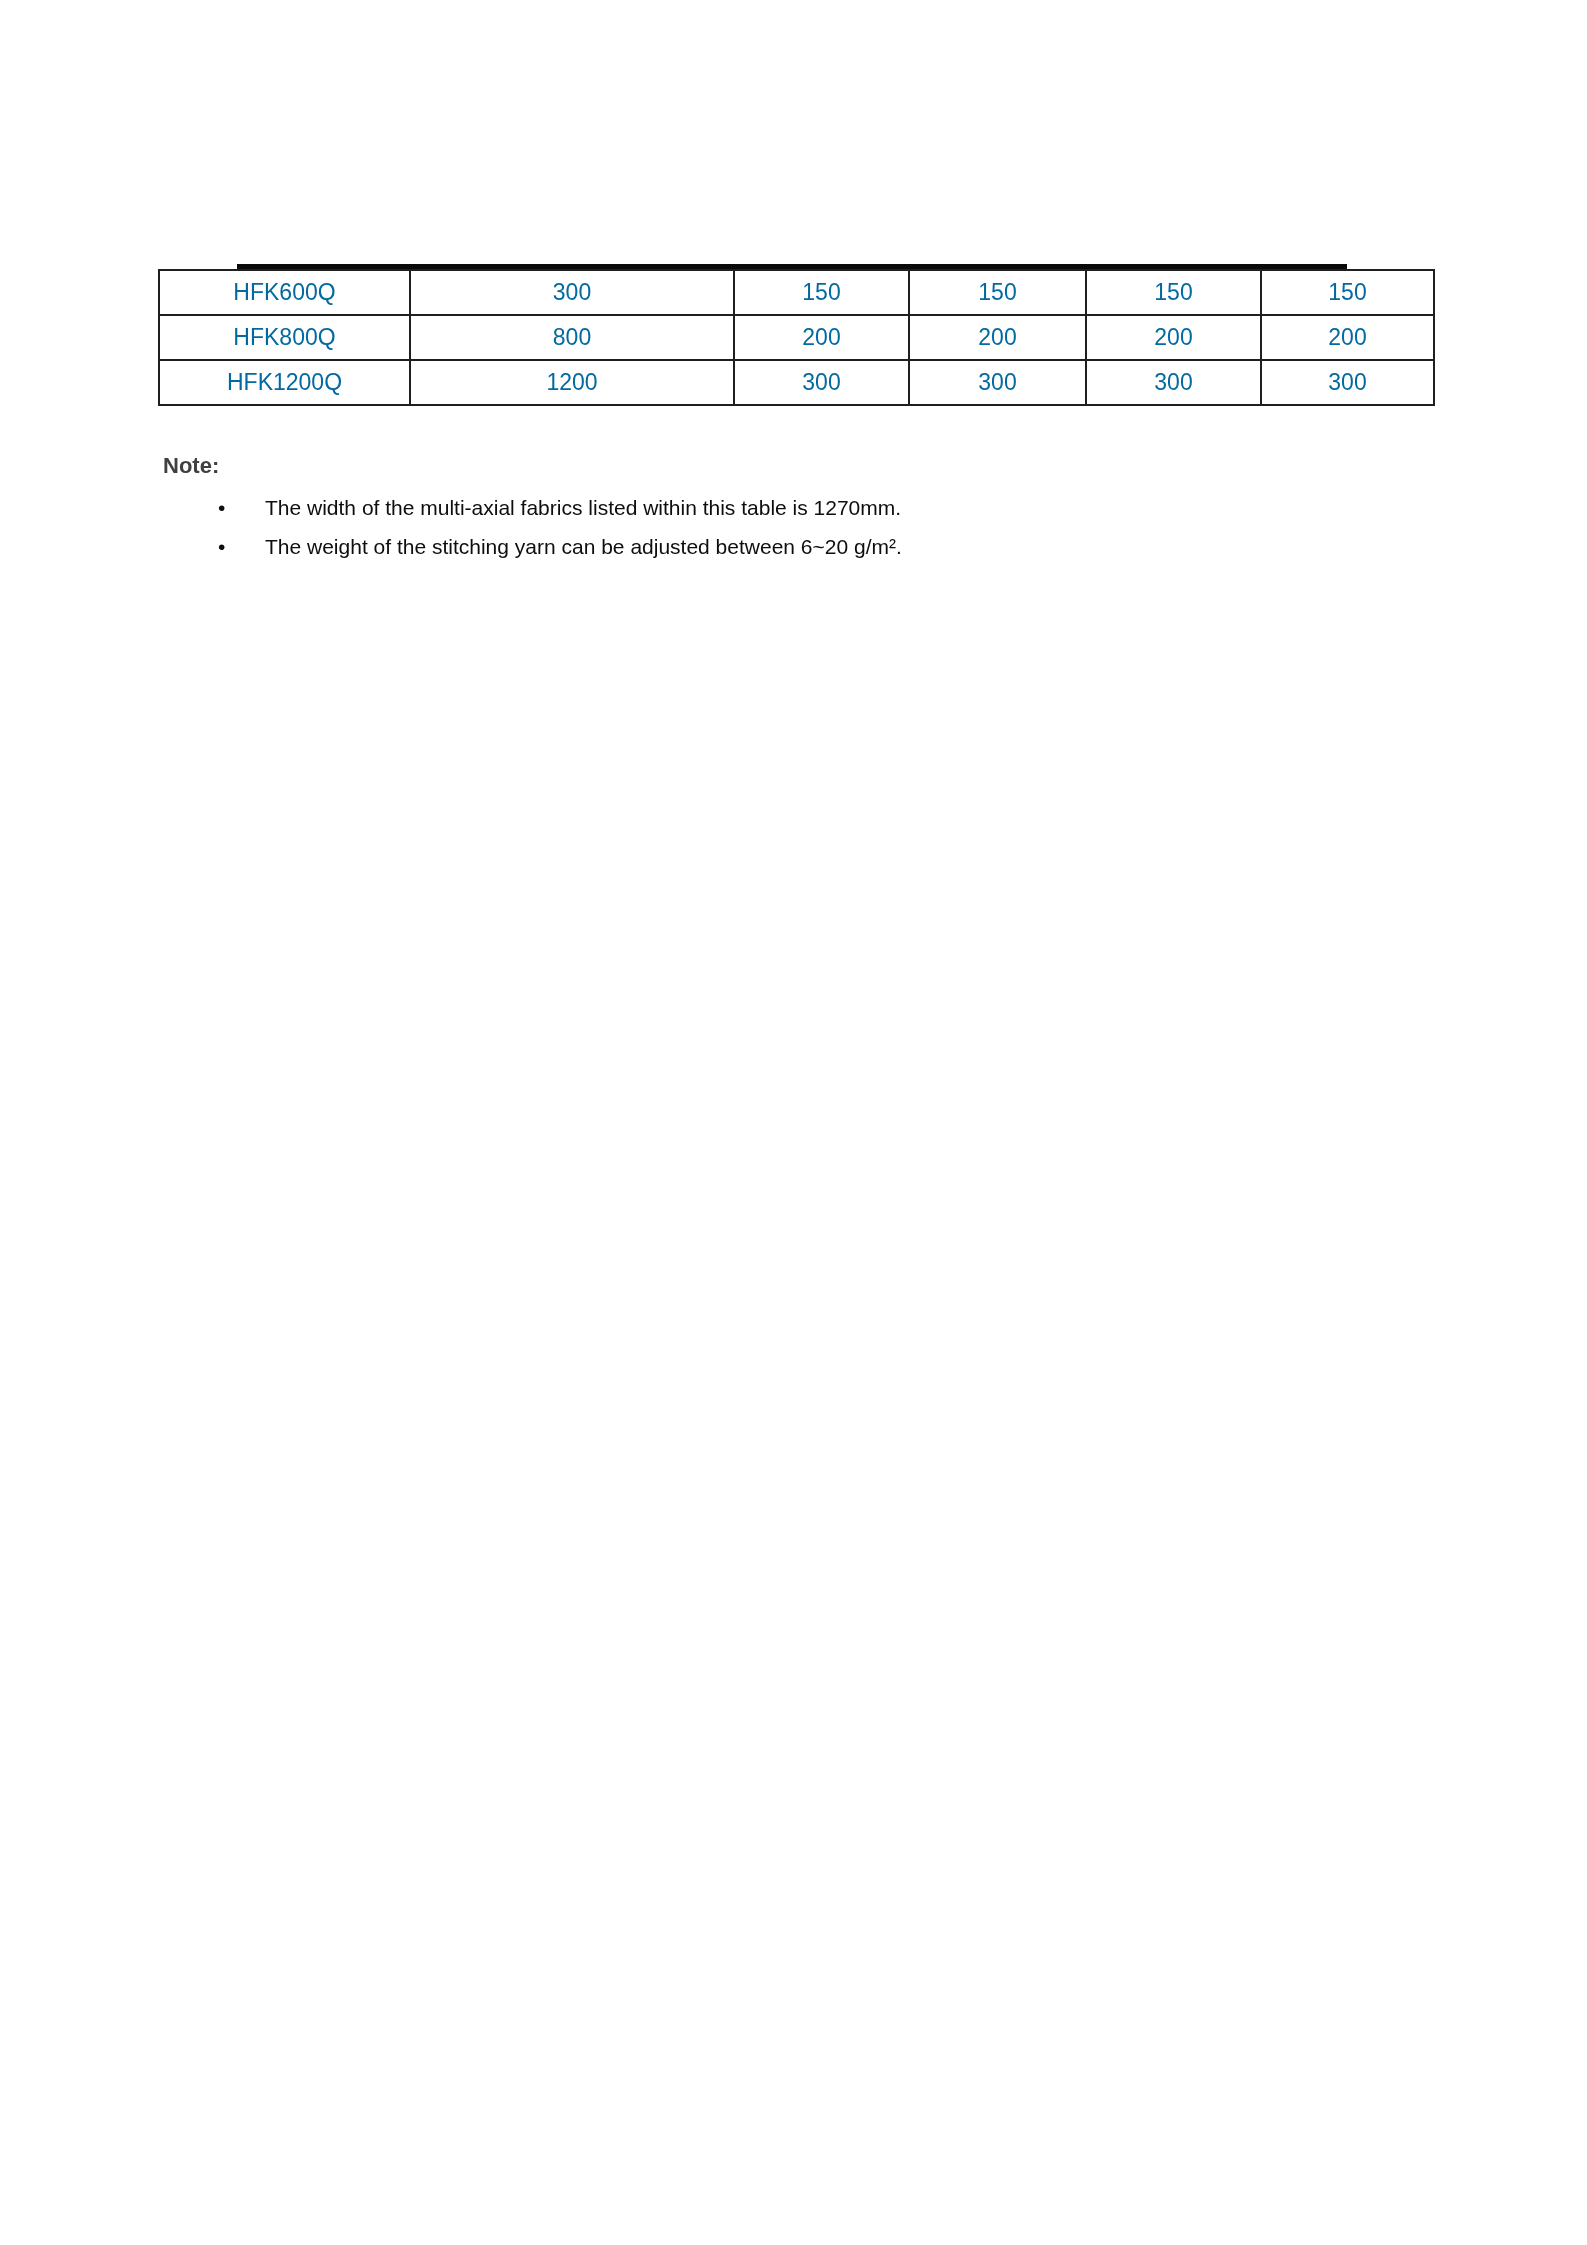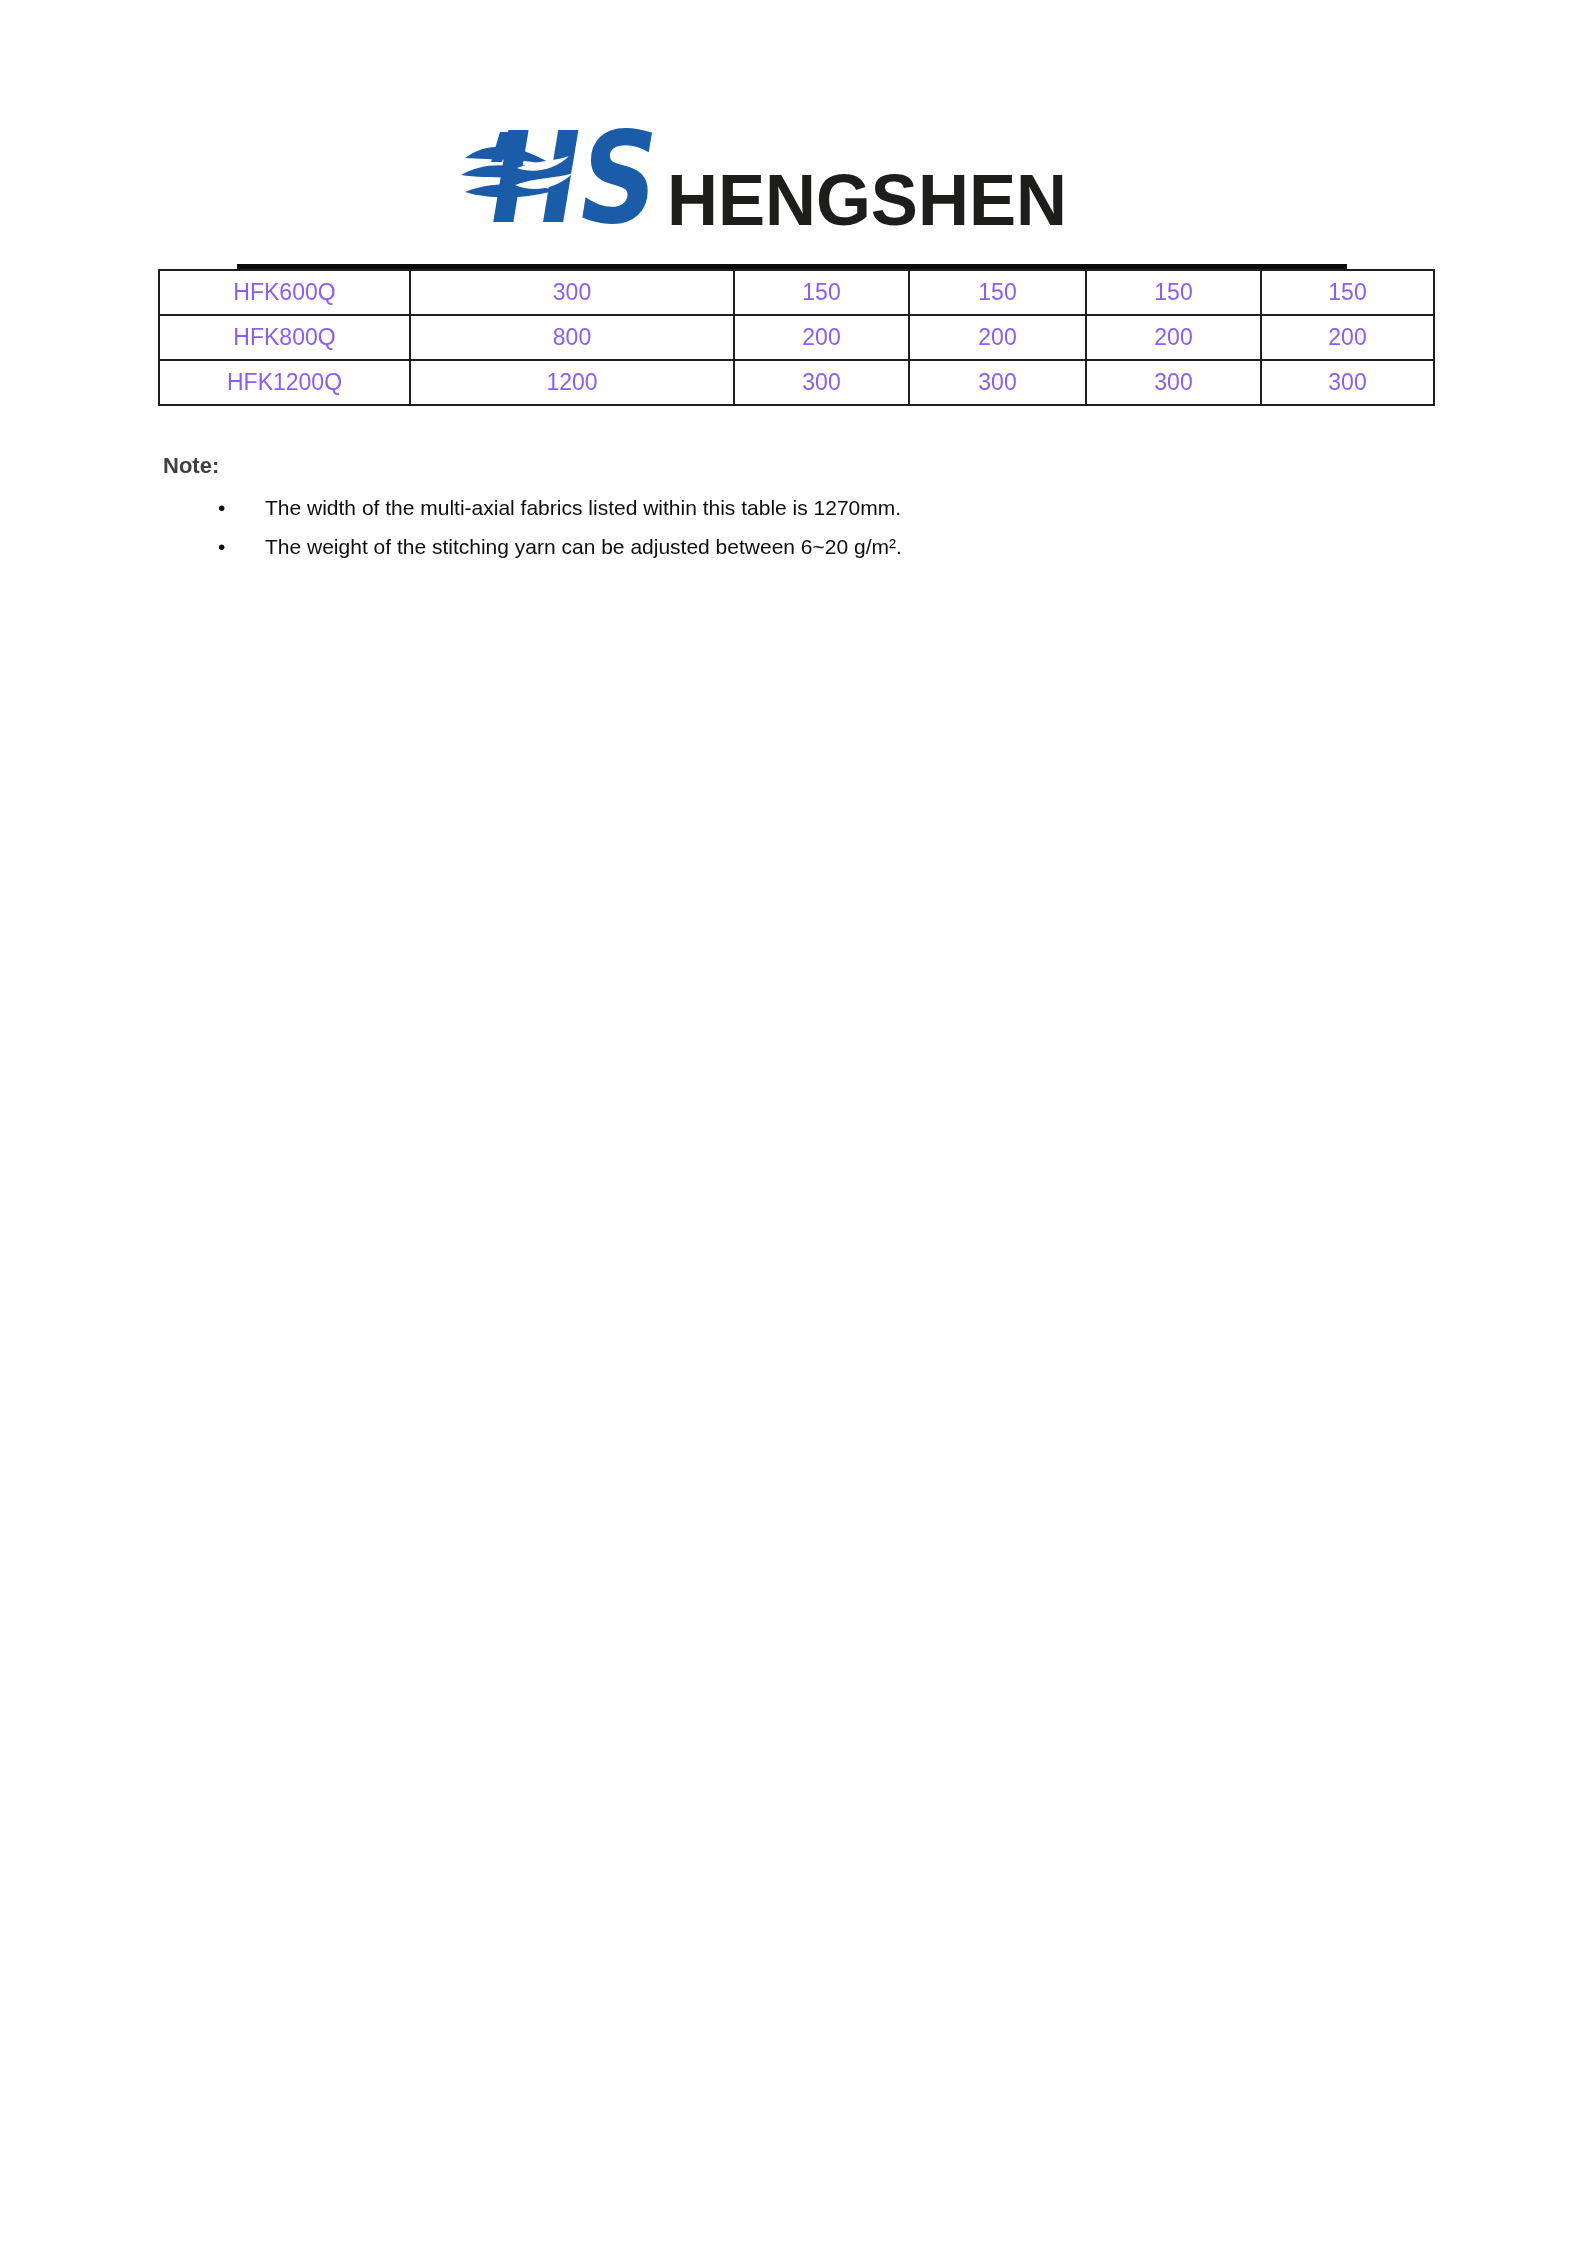--- a/index.html
+++ b/index.html
@@ -53,21 +53,21 @@
     border-collapse:collapse;
     table-layout:fixed;
     background:#ffffff;
   }
   .spec-table td {
     border:2px solid #1f1f1f;
     height:41px;
     text-align:center;
     vertical-align:middle;
     font-size:23px;
-    color:#8b5cf6;
+    color:#0369a1;
     padding:8px;
     white-space:nowrap;
   }
 
   
   .note-label {
     position:absolute;
     left:163px;
     top:453px;
     font-size:22px;
@@ -91,42 +91,20 @@
     font-size:21px;
   }
   .bullet-row.b0 { top:495px; }
   .bullet-row.b1 { top:534px; }
 </style>
 </head>
 <body>
 
 <div class="page">
 
-  <div class="logo">
-    <svg class="hs-mark" width="260" height="125" viewBox="0 0 260 125" xmlns="http://www.w3.org/2000/svg">
-      <g fill="#1a5ca8">
-
-        <path d="M36 44 L47 44 L56 14 L45 14 Z"></path>
-
-        <path d="M10 40 C 34 22, 64 26, 100 48 C 66 40, 34 42, 10 40 Z"></path>
-        <path d="M6 57 C 32 42, 66 45, 104 62 C 68 58, 32 61, 6 57 Z"></path>
-        <path d="M10 74 C 36 63, 68 65, 102 72 C 72 81, 36 82, 10 74 Z"></path>
-
-        <g transform="translate(36,0) scale(0.85,1)">
-          <text x="0" y="104" font-family="DejaVu Sans, sans-serif" font-size="126" font-weight="bold" font-style="italic">HS</text>
-        </g>
-      </g>
-
-      <g fill="#ffffff">
-        <path d="M62 50 C 82 42, 98 44, 114 38 C 100 52, 78 56, 62 50 Z"></path>
-        <path d="M60 67 C 82 59, 100 61, 118 55 C 102 71, 78 75, 60 67 Z"></path>
-      </g>
-    </svg>
-    <span class="wordmark">HENGSHEN</span>
-  </div>
 
   <div class="thick-bar"></div>
 
   <table class="spec-table">
     <colgroup>
       <col style="width:251px">
         <col style="width:324px">
         <col style="width:175px">
       <col style="width:177px">
         <col style="width:175px">

